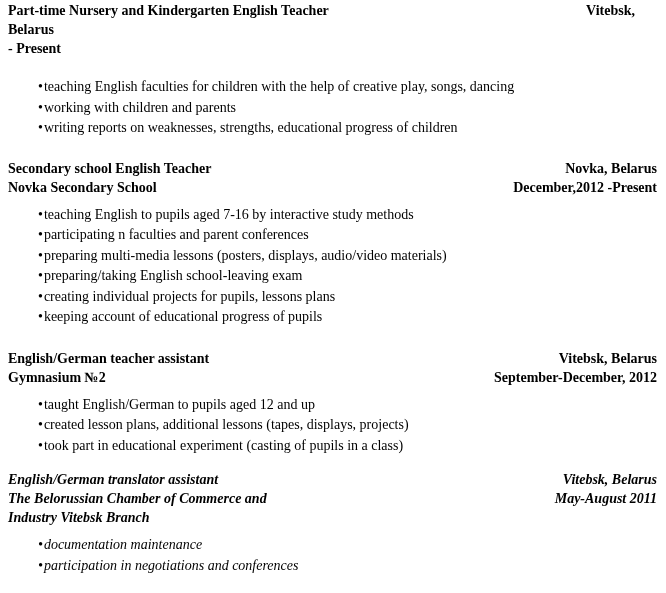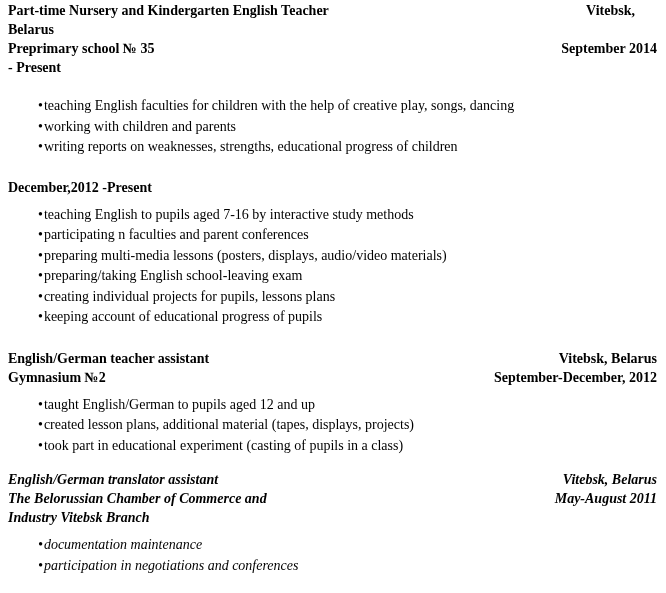--- a/index.html
+++ b/index.html
@@ -49,38 +49,37 @@
 <section class="job job-1">
   <div class="hline">
     <span class="hl">Part-time Nursery and Kindergarten English Teacher</span>
     <span class="hr offset">Vitebsk,</span>
   </div>
   <div class="hline">
     <span class="hl">Belarus</span>
     <span class="hr"></span>
   </div>
   <div class="hline">
-    <span class="hl">Preprimary school № 35</span>
-    <span class="hr">September 2014</span>
-  </div>
-  <div class="hline">
     <span class="hl">- Present</span>
     <span class="hr"></span>
   </div>
   <ul class="bullets">
     <li><span class="dot">•</span><span>teaching English faculties for children with the help of creative play, songs, dancing</span></li>
     <li><span class="dot">•</span><span>working with children and parents</span></li>
     <li><span class="dot">•</span><span>writing reports on weaknesses, strengths, educational progress of children</span></li>
   </ul>
 </section>
 
 <section class="job job-2">
   <div class="hline">
+    <span class="hl">Secondary school English Teacher</span>
+    <span class="hr">Novka, Belarus</span>
   </div>
   <div class="hline">
+    <span class="hl">Novka Secondary School</span>
     <span class="hr">December,2012 -Present</span>
   </div>
   <ul class="bullets">
     <li><span class="dot">•</span><span>teaching English to pupils aged 7-16 by interactive study methods</span></li>
     <li><span class="dot">•</span><span>participating n faculties and parent conferences</span></li>
     <li><span class="dot">•</span><span>preparing multi-media lessons (posters, displays, audio/video materials)</span></li>
     <li><span class="dot">•</span><span>preparing/taking English school-leaving exam</span></li>
     <li><span class="dot">•</span><span>creating individual projects for pupils, lessons plans</span></li>
     <li><span class="dot">•</span><span>keeping account of educational progress of pupils</span></li>
   </ul>
@@ -90,21 +89,21 @@
   <div class="hline">
     <span class="hl">English/German teacher assistant</span>
     <span class="hr">Vitebsk, Belarus</span>
   </div>
   <div class="hline">
     <span class="hl">Gymnasium №2</span>
     <span class="hr">September-December, 2012</span>
   </div>
   <ul class="bullets">
     <li><span class="dot">•</span><span>taught English/German to pupils aged 12 and up</span></li>
-    <li><span class="dot">•</span><span>created lesson plans, additional material (tapes, displays, projects)</span></li>
+    <li><span class="dot">•</span><span>created lesson plans, additional lessons (tapes, displays, projects)</span></li>
     <li><span class="dot">•</span><span>took part in educational experiment (casting of pupils in a class)</span></li>
   </ul>
 </section>
 
 <section class="job job-4">
   <div class="hline">
     <span class="hl">English/German translator assistant</span>
     <span class="hr">Vitebsk, Belarus</span>
   </div>
   <div class="hline">

